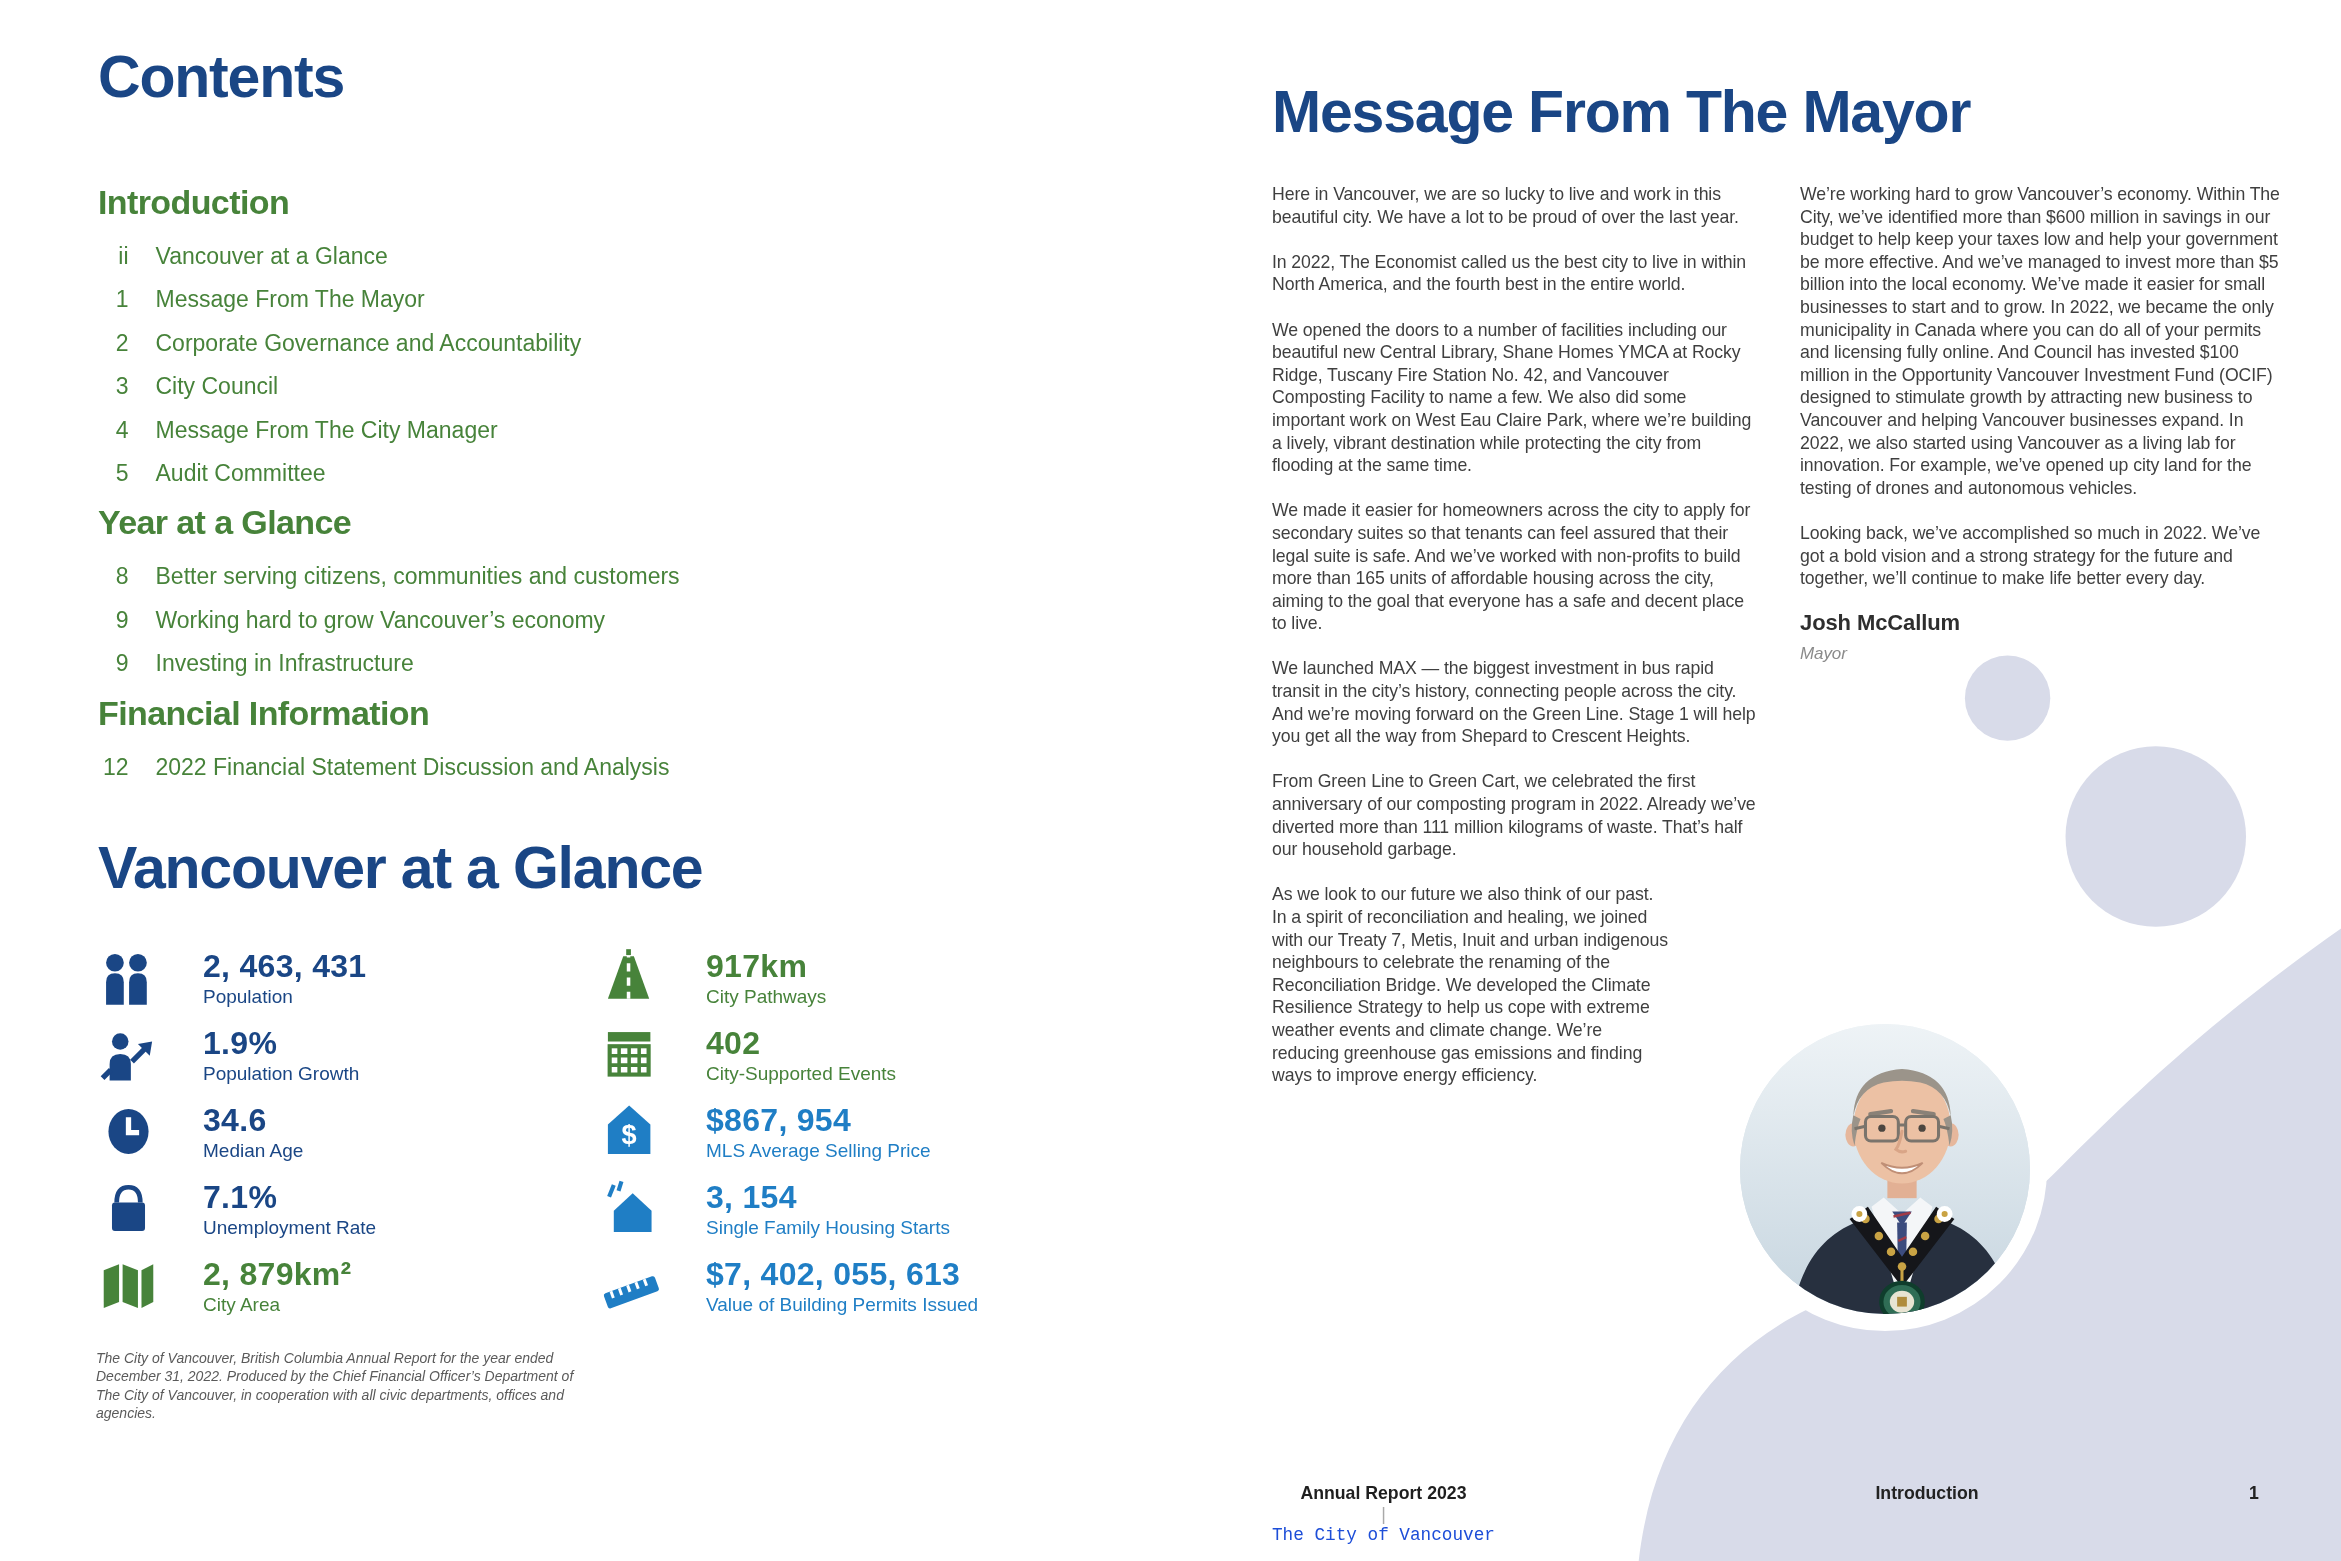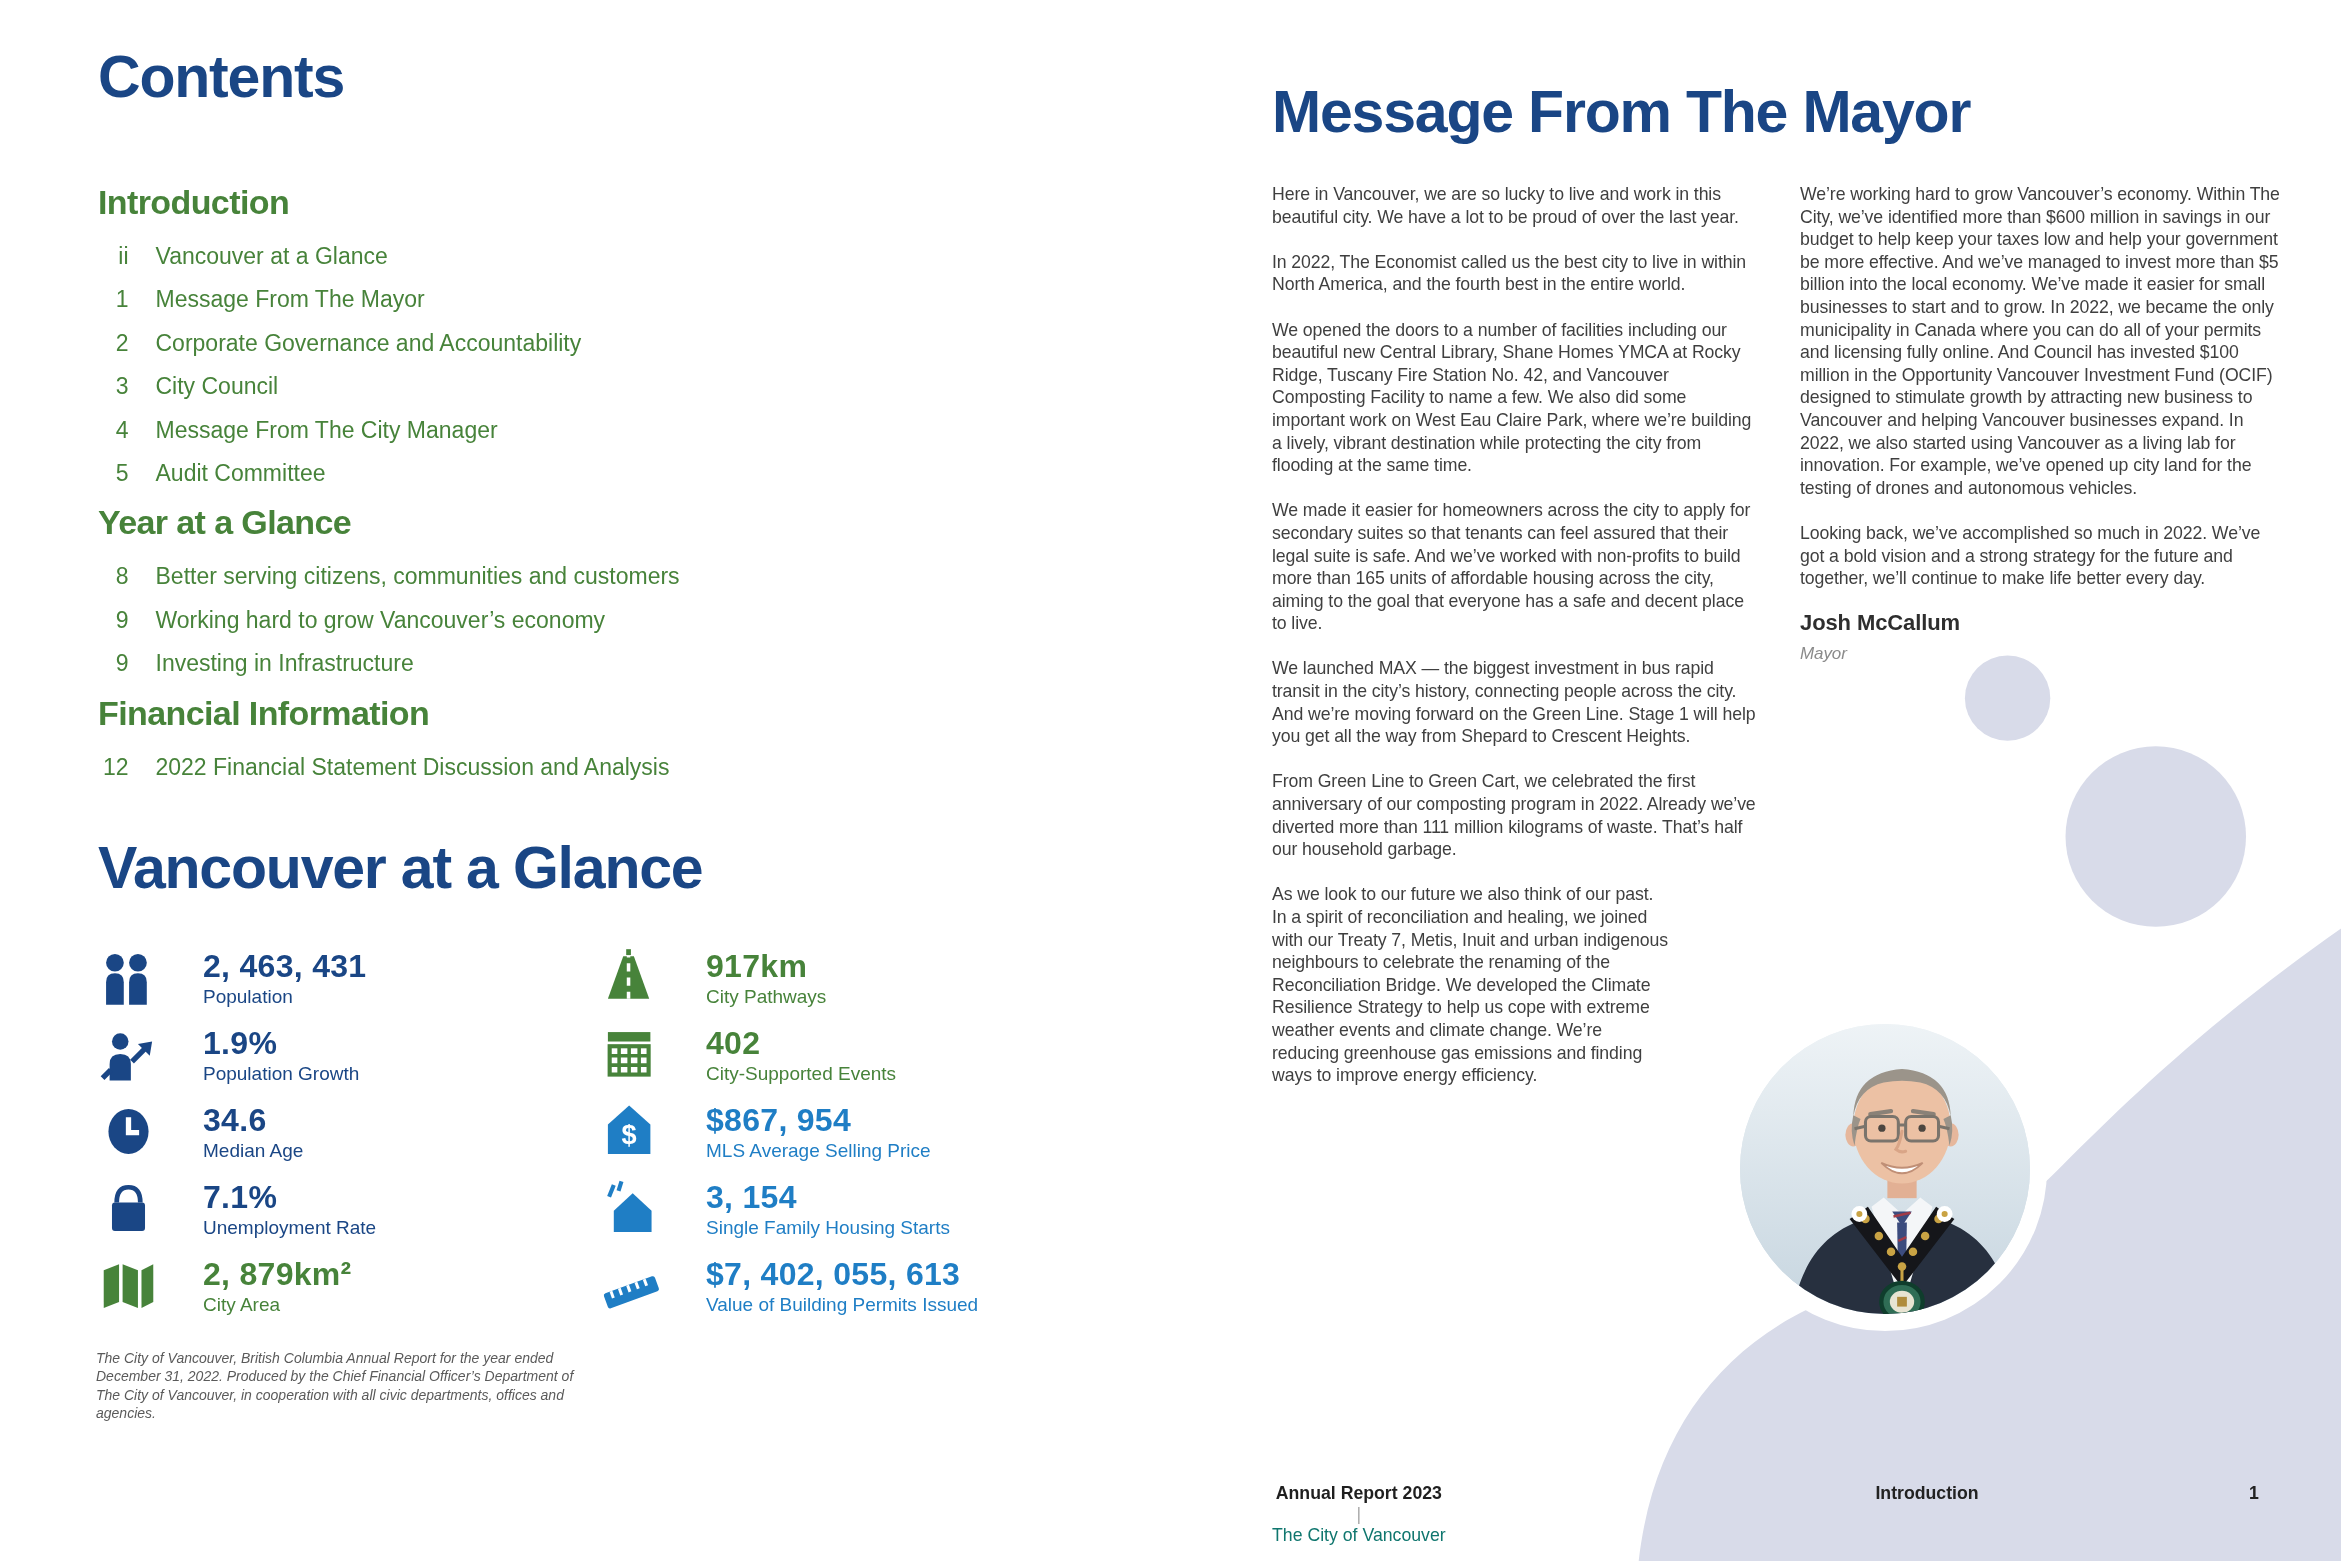--- a/index.html
+++ b/index.html
@@ -59,21 +59,21 @@
     position:absolute;left:1723px;top:1007px;width:324px;height:324px;
     border:17px solid #ffffff;border-radius:50%;overflow:hidden;z-index:1;
     background:linear-gradient(180deg,#eef3f6 0%,#d4e0e8 55%,#c2d2dd 100%);
   }
   .photo-ring svg{display:block;width:324px;height:324px;}
 
   .footer{position:absolute;top:1483px;z-index:3;font-size:17.7px;}
   #footer-left{left:1272px;display:flex;align-items:center;color:var(--footer-dark);flex-direction:column;}
   #footer-report{font-weight:bold;}
   #footer-sep{color:#a9a9a9;margin:0 13.4px;font-weight:normal;}
-  #footer-org{color:#0f766e;}
+  #footer-org{color:#1d4ed8;font-family:Liberation Mono, monospace;}
   #footer-section{left:1866px;width:122px;text-align:center;font-weight:bold;color:#222;}
   #footer-page{left:2249px;font-weight:bold;color:#222;}
 </style>
 </head>
 <body>
 
 <svg class="decor" width="2342" height="1561" viewBox="0 0 3840 2560">
   <circle class="lav" cx="3292" cy="1145" r="70"></circle>
   <circle class="lav" cx="3535" cy="1372" r="148"></circle>
   <path class="lav" d="M2687 2560 C2712 2340 2832 2192 3022 2122 C3205 2056 3285 2008 3368 1925 C3478 1815 3612 1682 3840 1522 L3840 2560 Z"></path>

